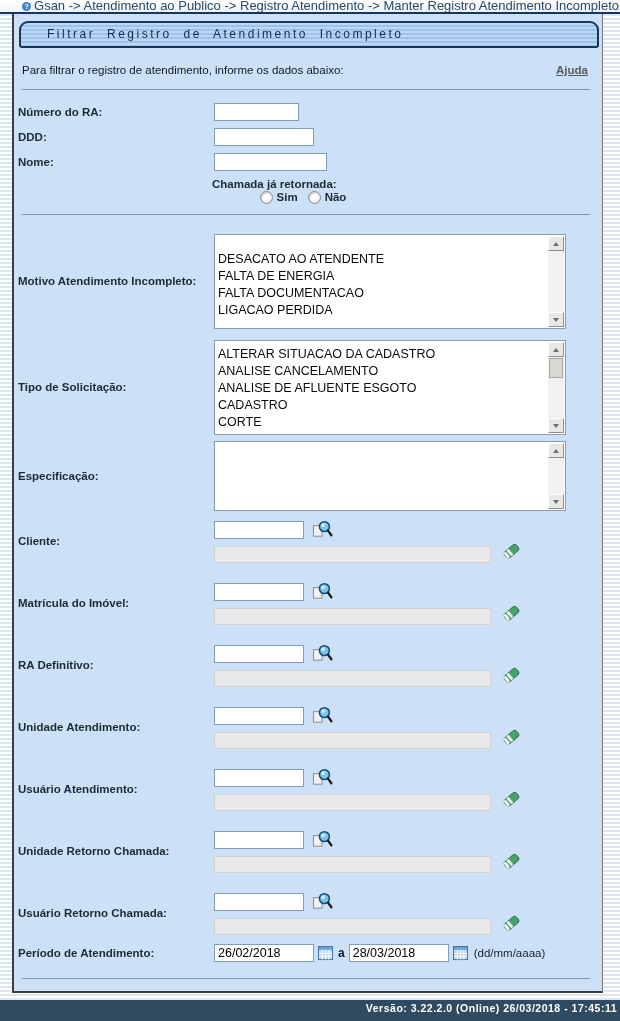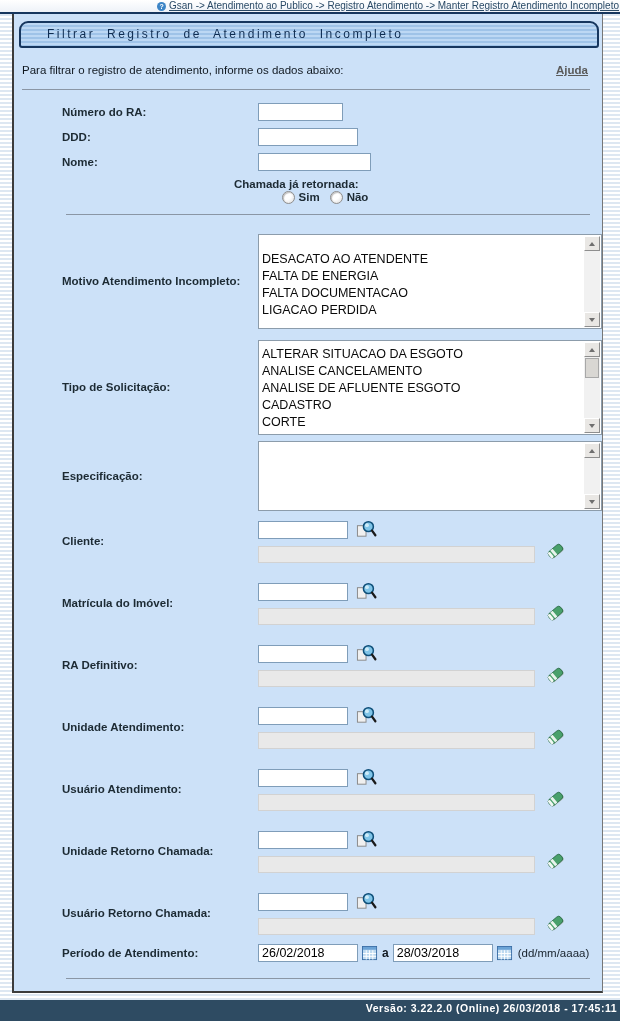--- a/index.html
+++ b/index.html
@@ -13,21 +13,21 @@
     height:12px;background:linear-gradient(#ffffff,#eef2f8);
     display:flex;justify-content:flex-end;align-items:center;
     white-space:nowrap;overflow:hidden;padding-right:1px;
   }
   .q-icon{
     width:9px;height:9px;border-radius:50%;background:#3d85c6;color:#fff;
     font-size:7px;font-weight:bold;line-height:9px;text-align:center;
     display:inline-block;margin-right:3px;flex:none;
   }
   .crumb{
-    font-size:10px;color:#2a4a66;text-decoration:underline;line-height:12px;
+    font-size:13px;color:#2a4a66;line-height:12px;
   }
   .navline{height:2px;background:var(--accent-border,#1c3e63);}
   
   .panel{
     position:absolute;left:12px;top:14px;width:591px;height:979px;
     box-sizing:border-box;background:var(--panel-bg,#cce1f8);
     border-left:2px solid #3c3c3c;border-right:1px solid #777;
     border-bottom:2px solid #3c3c3c;overflow:hidden;
   }
   .title-bar{
@@ -42,21 +42,21 @@
   .intro-row{
     margin:16px 14px 0 8px;display:flex;justify-content:space-between;
     font-size:11.5px;color:#101820;
   }
   .help-link{color:#5a5a5a;font-weight:bold;text-decoration:underline;font-size:11.5px;}
   .sep{border:none;border-top:1px solid #8a96a5;margin:0 12px 0 8px;height:0;}
   .sep1{margin-top:13px;}
   .sep2{margin-top:6px;}
   .sep3{margin-top:16px;}
   
-  .form-area{margin-top:13px;margin-left:44px;}
+  .form-area{margin-top:13px;}
   .row{display:flex;align-items:center;margin:0 0 7px 0;}
   .lbl{
     flex:none;width:200px;padding-left:4px;box-sizing:border-box;
     font-size:11.5px;font-weight:bold;color:#1c2a33;line-height:13px;
   }
   .txt{
     height:18px;border:1px solid #7f9db9;background:#fff;
     font-family:"Liberation Sans",sans-serif;font-size:12.5px;color:#000;
     padding:0 3px;box-sizing:border-box;
   }
@@ -201,21 +201,21 @@
               <i class="tri-down"></i>
             </div>
         </div>
       </div>
     </div>
 
     <div class="row row-select mt11">
       <span class="lbl">Tipo de Solicitação:</span>
       <div class="fake-select h95">
         <div class="opts pad-sliver" id="tipo-opts">
-            <div class="opt">ALTERAR SITUACAO DA ESGOTO</div>
+            <div class="opt">ALTERAR SITUACAO DA CADASTRO</div>
             <div class="opt">ANALISE CANCELAMENTO</div>
             <div class="opt">ANALISE DE AFLUENTE ESGOTO</div>
             <div class="opt">CADASTRO</div>
             <div class="opt">CORTE</div>
           </div>
         <div class="sb">
           <div class="sb-btn">
               <i class="tri-up"></i>
             </div>
           <div class="sb-thumb"></div>

